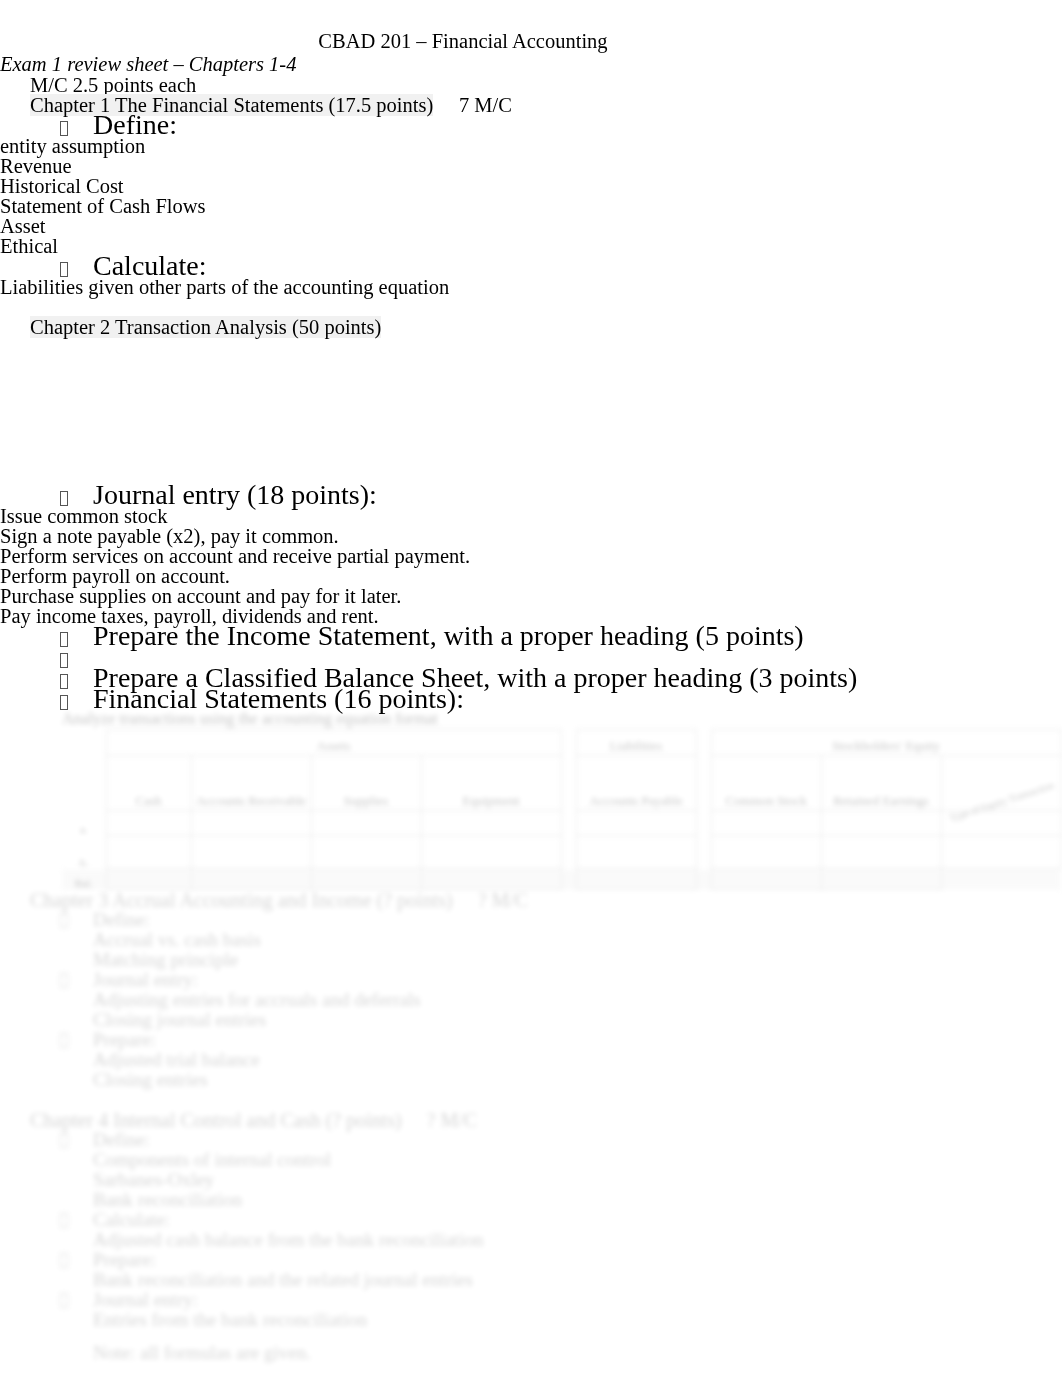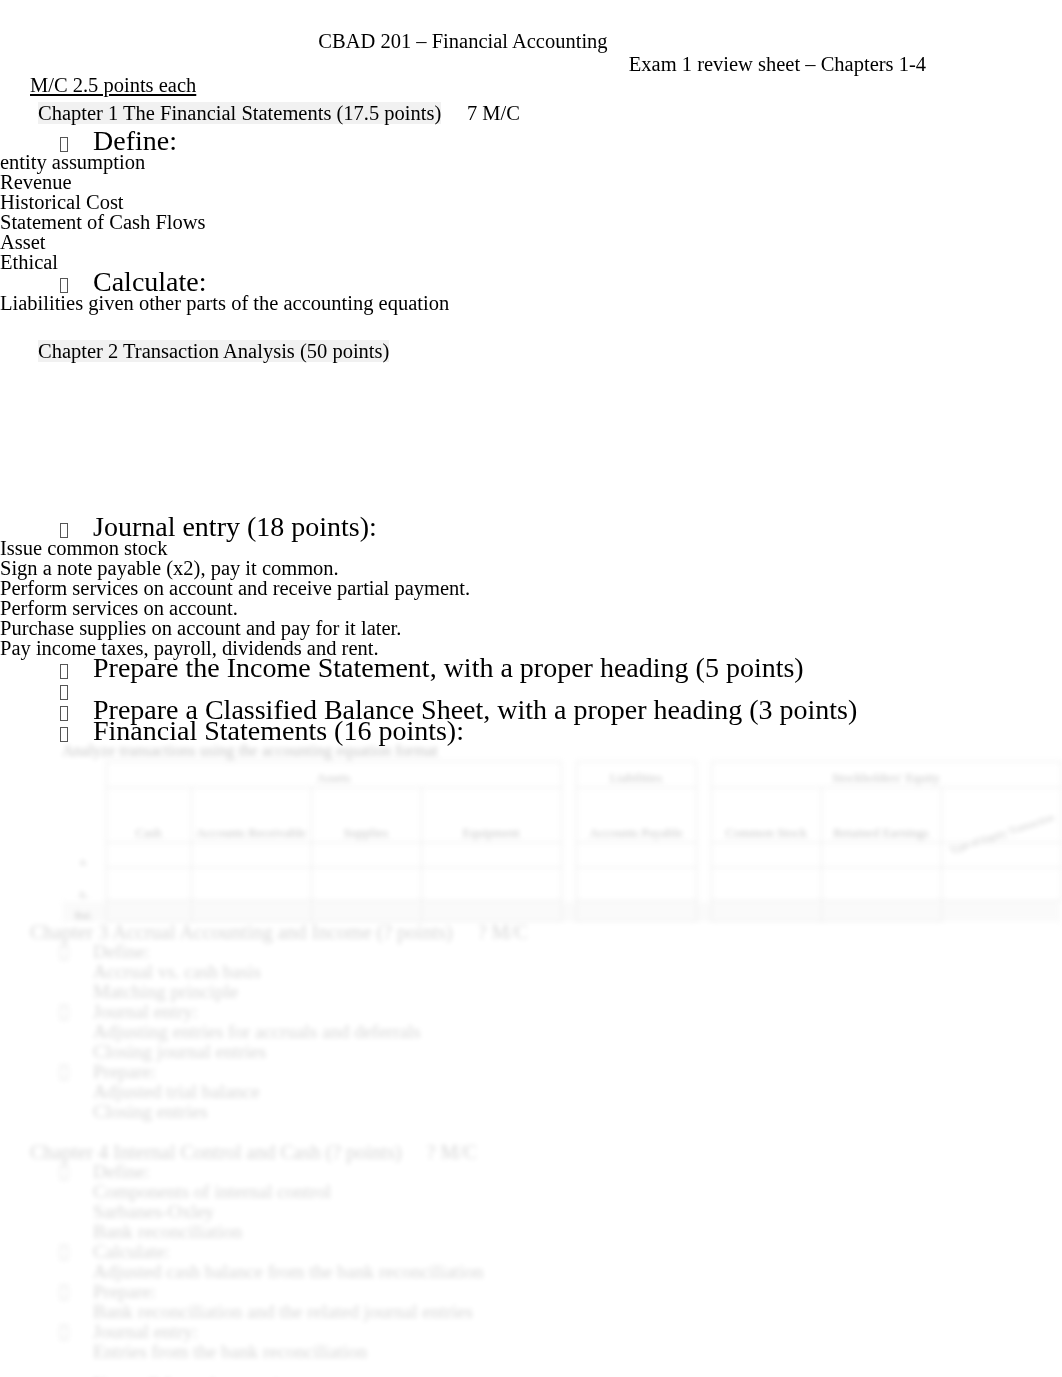--- a/index.html
+++ b/index.html
@@ -25,40 +25,41 @@
 
   
   .doc-title {
     text-align: center;
     font-size: 20.5px;
     line-height: 22.5px;
     margin: 0;
     padding-top: 30px;
   }
   .doc-subtitle {
-    text-align: right;
+    text-align: left;
     font-size: 20.5px;
     line-height: 22.5px;
     margin: 0;
+    font-style: italic;
   }
 
   
   .body-line {
     font-size: 20.5px;
     line-height: 20px;
     margin: 0;
     padding-left: 30px;
     white-space: pre;
     text-decoration: underline;
   }
 
   .chapter-head {
     font-size: 20.5px;
     line-height: 20px;
-    margin: 8px;
+    margin: 0;
     padding-left: 30px;
     white-space: pre;
   }
   .chapter-head .shade {
     background: #f1f1f1;
   }
   .chapter-head .mc {
     background: transparent;
   }
 
@@ -207,21 +208,21 @@
 
   <div class="chapter-head"><span class="shade">Chapter 2 Transaction Analysis (50 points)</span>  </div>
 
   <div class="gap-block"></div>
 
   <div>
     <div class="bullet-row"><span class="bullet-glyph"></span><span class="bullet-text shade">Journal entry (18 points):</span></div>
     <div class="sub-line">Issue common stock</div>
     <div class="sub-line">Sign a note payable (x2), pay it common.</div>
     <div class="sub-line">Perform services on account and receive partial payment.</div>
-    <div class="sub-line">Perform services on account.</div>
+    <div class="sub-line">Perform payroll on account.</div>
     <div class="sub-line">Purchase supplies on account and pay for it later.</div>
     <div class="sub-line">Pay income taxes, payroll, dividends and rent.</div>
 
     <div class="bullet-row"><span class="bullet-glyph"></span><span class="bullet-text">Prepare the Income Statement, with a proper heading (5 points)</span></div>
     <div class="bullet-row"><span class="bullet-glyph"></span></div>
     <div class="bullet-row"><span class="bullet-glyph"></span><span class="bullet-text">Prepare a Classified Balance Sheet, with a proper heading (3 points)</span></div>
     <div class="bullet-row"><span class="bullet-glyph"></span><span class="bullet-text">Financial Statements (16 points):</span></div>
   </div>
 
   <div class="eq-wrap faded-strong">

